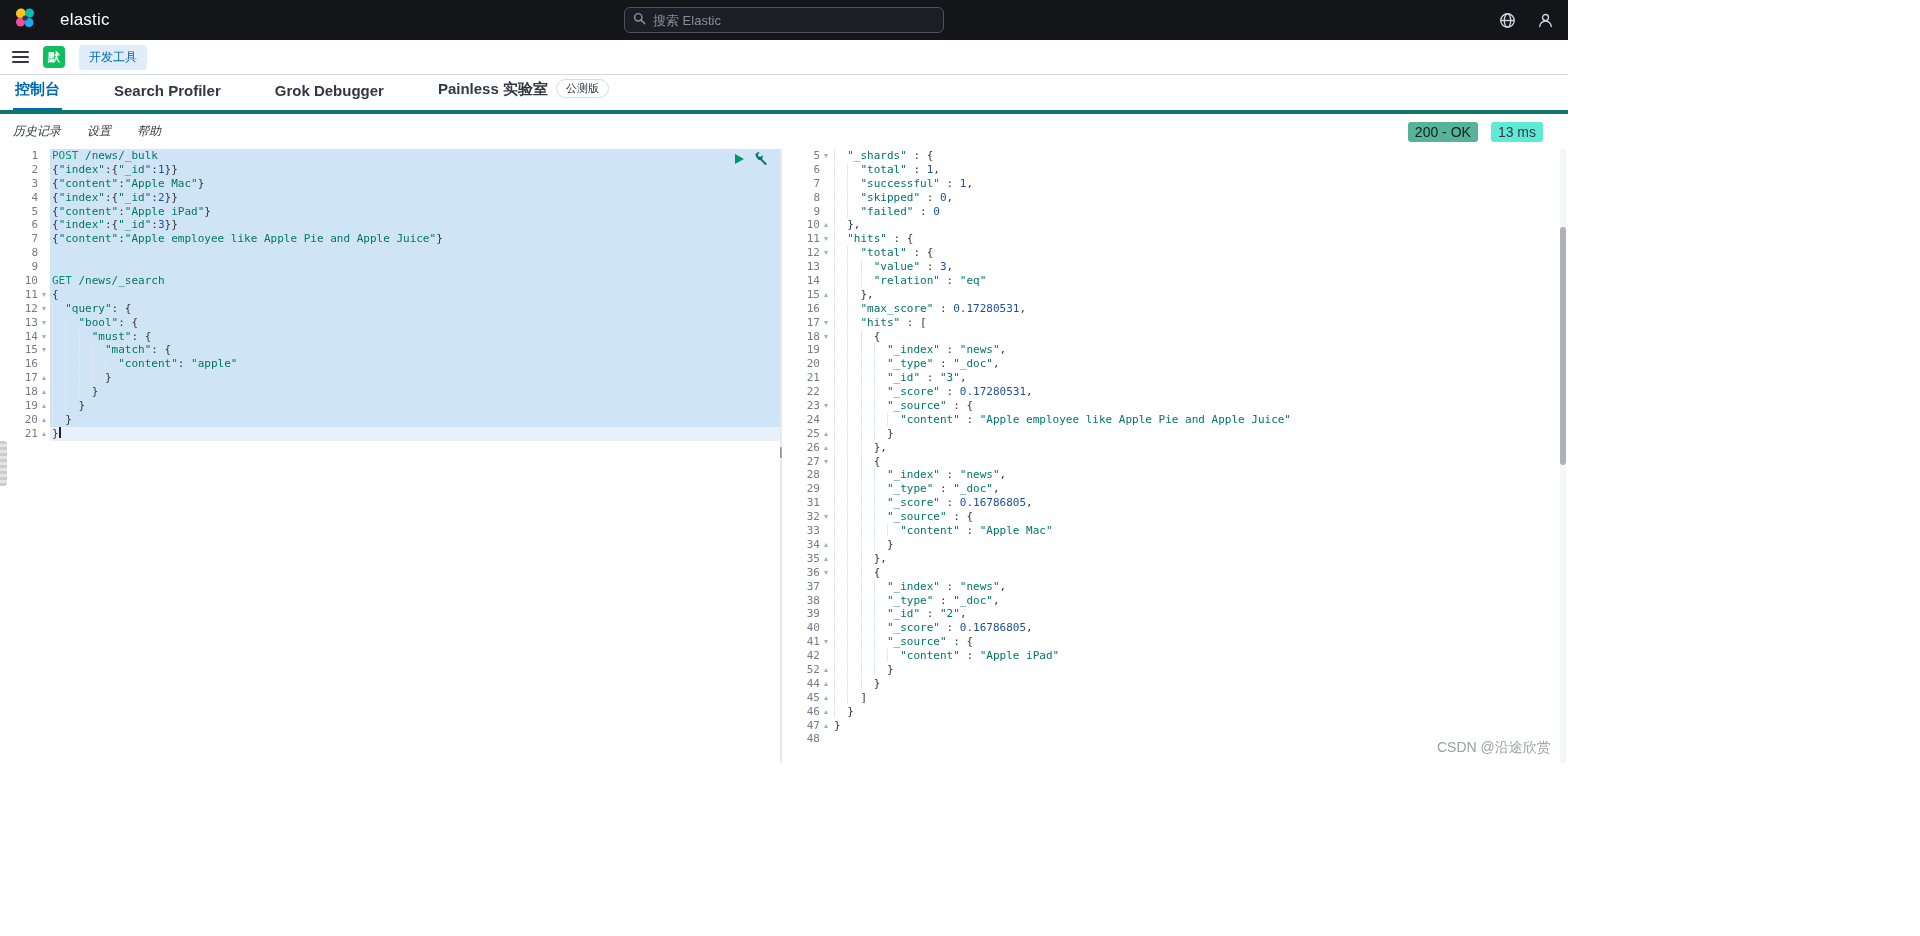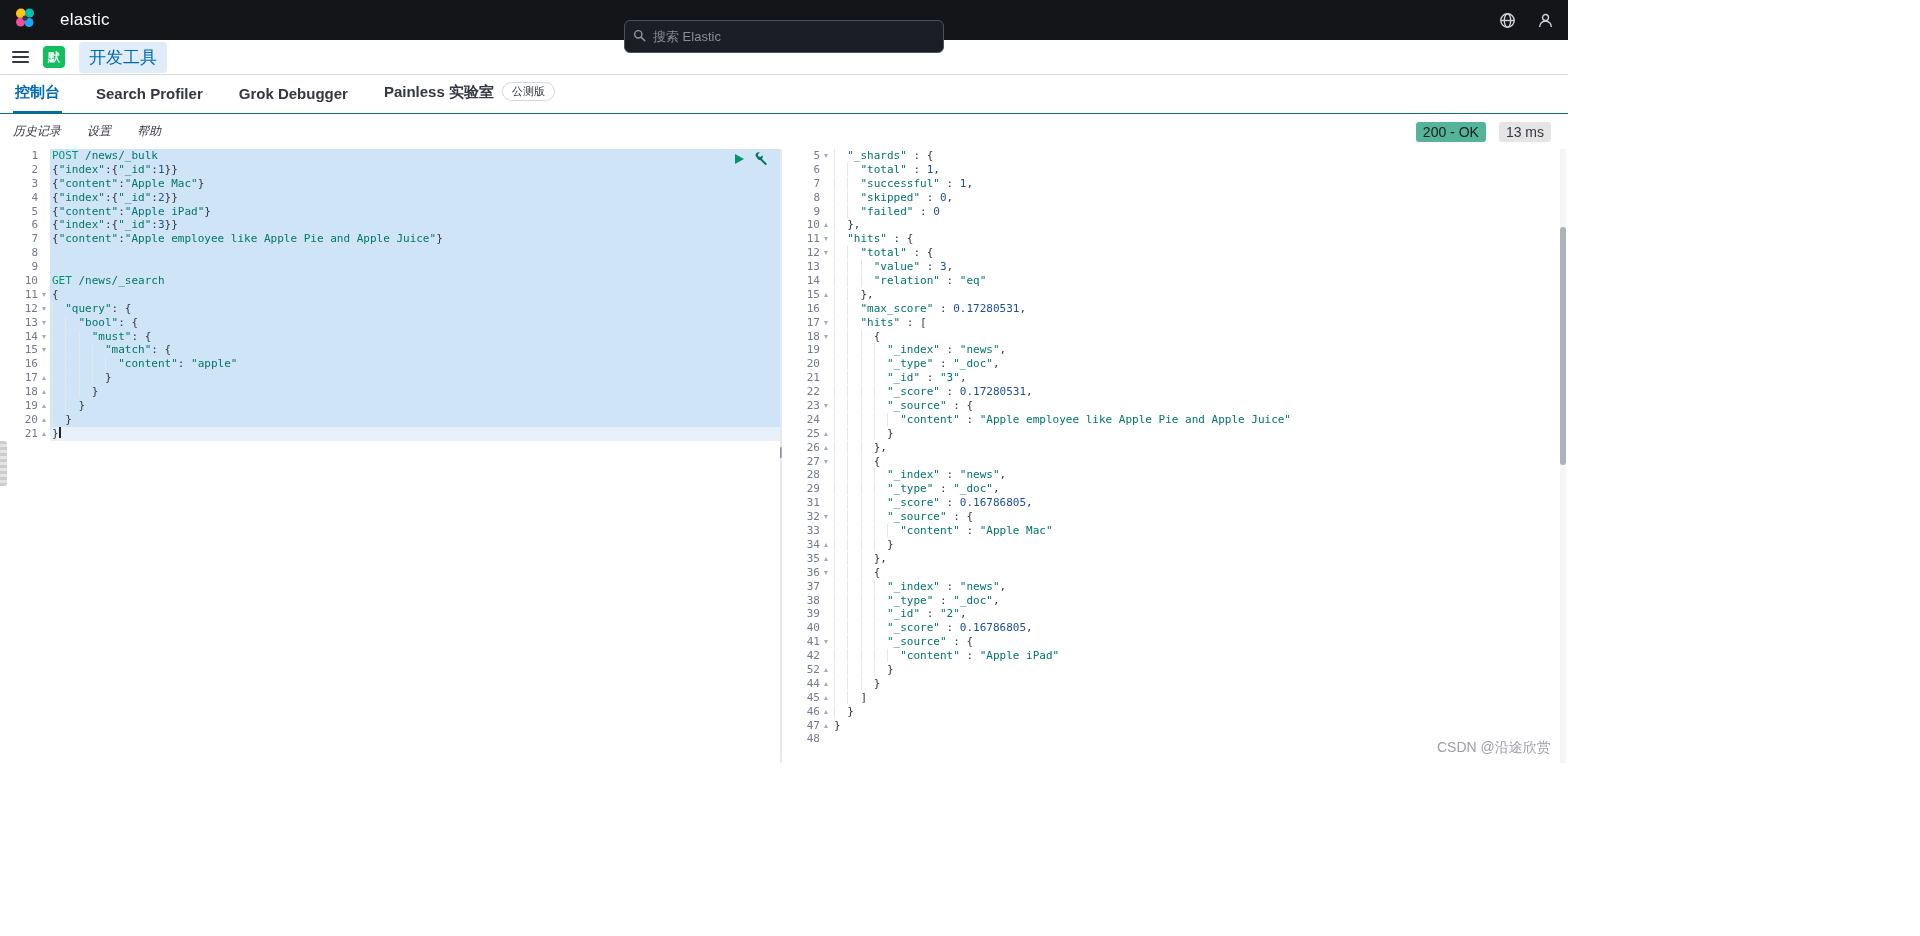--- a/index.html
+++ b/index.html
@@ -4,49 +4,49 @@
 <style>
   * { margin:0; padding:0; box-sizing:border-box; }
   html,body { width:1920px; height:936px; background:#ffffff; overflow:hidden;
     font-family:"Liberation Sans","DejaVu Sans",sans-serif; }
   .app { position:absolute; left:0; top:0; width:1568px; height:764px; background:#fff; }
 
   
   .topbar { position:relative; height:40px; background:#141519; display:flex; align-items:center; padding:0 14px; }
   .brand { display:flex; align-items:center; gap:24px; }
   .brand-name { color:#ffffff; font-size:17px; font-weight:500; letter-spacing:.2px; }
-  .searchbox { position:absolute; left:50%; top:20px; transform:translateX(-50%); width:320px; height:33px;
+  .searchbox { position:absolute; left:50%; top:7px; transform:translateX(-50%); width:320px; height:26px;
     background:#1b1e24; border:1px solid #4d515a; border-radius:6px; display:flex; align-items:center; padding:4px 8px; gap:7px; }
   .searchbox input { flex:1; background:transparent; border:none; outline:none; color:#d6d9e0; font-size:13px; }
   .searchbox input::placeholder { color:#878d99; }
   .top-icons { margin-left:auto; display:flex; align-items:center; gap:20px; }
   .top-icon { width:18px; height:18px; display:flex; align-items:center; justify-content:center; cursor:pointer; }
 
   
   .navrow { height:35px; border-bottom:1px solid #d3dae6; display:flex; align-items:center; padding:0 12px; gap:14px; background:#fff; }
   .hamburger { width:17px; height:12px; display:flex; flex-direction:column; justify-content:space-between; cursor:pointer; }
   .hamburger span { display:block; height:2px; background:#343741; border-radius:1px; }
   .space-badge { width:22px; height:22px; border-radius:4px; background:#12bf5f; color:#fff; font-size:12px; font-weight:700;
     display:flex; align-items:center; justify-content:center; cursor:pointer; }
-  .crumb { background:#e0ecf8; color:#0068b1; font-size:17px; padding:4px 10px; border-radius:4px; cursor:pointer; }
-
-  
-  .tabsrow { height:39px; border-bottom:1px solid #0f766e; display:flex; align-items:flex-end; padding:0 13px; background:#fff; }
+  .crumb { background:#e0ecf8; color:#0068b1; font-size:12px; padding:4px 10px; border-radius:4px; cursor:pointer; }
+
+  
+  .tabsrow { height:39px; border-bottom:4px solid #0f766e; display:flex; align-items:flex-end; padding:0 13px; background:#fff;gap:18px; }
   .tab { margin-right:32px; padding:0 2px 11px; font-size:15px; font-weight:700; color:#343741; cursor:pointer; white-space:nowrap; }
   .tab.active { color:#006bb4; box-shadow:inset 0 -2px 0 #006bb4; }
   .beta-badge { display:inline-block; margin-left:8px; border:1px solid #d3dae6; border-radius:10px; padding:1px 9px;
     font-size:11px; font-weight:400; color:#343741; background:#fff; vertical-align:2px;text-align:right; }
 
   
   .toolbarrow { height:35px; display:flex; align-items:center; padding:0 13px; background:#fff; }
   .tool-link { font-size:12px; color:#343741; margin-right:26px; cursor:pointer;font-style:italic; }
   .flex-spacer { flex:1; }
   .badge { font-size:14px; padding:2px 7px; border-radius:3px; font-weight:500; white-space:nowrap; }
   .badge-ok { background:#54b399; color:#10201a; margin-right:13px; }
-  .badge-ms { background:#e5e5e5; color:#343741; margin-right:4px; }
+  .badge-ms { background:#5eead4; color:#343741; margin-right:12px; }
 
   
   .console { position:relative; display:flex; height:614px; background:#fff;
     font-family:"DejaVu Sans Mono","Liberation Mono",monospace; font-size:11px; }
   .pane { overflow:hidden; position:relative; background:#fff; }
   #editor-pane { width:780px; }
   #response-pane { flex:1; }
   .splitter { width:2px; background:#e6e9ef; position:relative; cursor:col-resize; }
   .split-handle { position:absolute; top:296px; left:-4px; width:10px; height:16px; color:#69707d; font-size:9px;
     display:flex; align-items:center; justify-content:center; background:transparent; }

